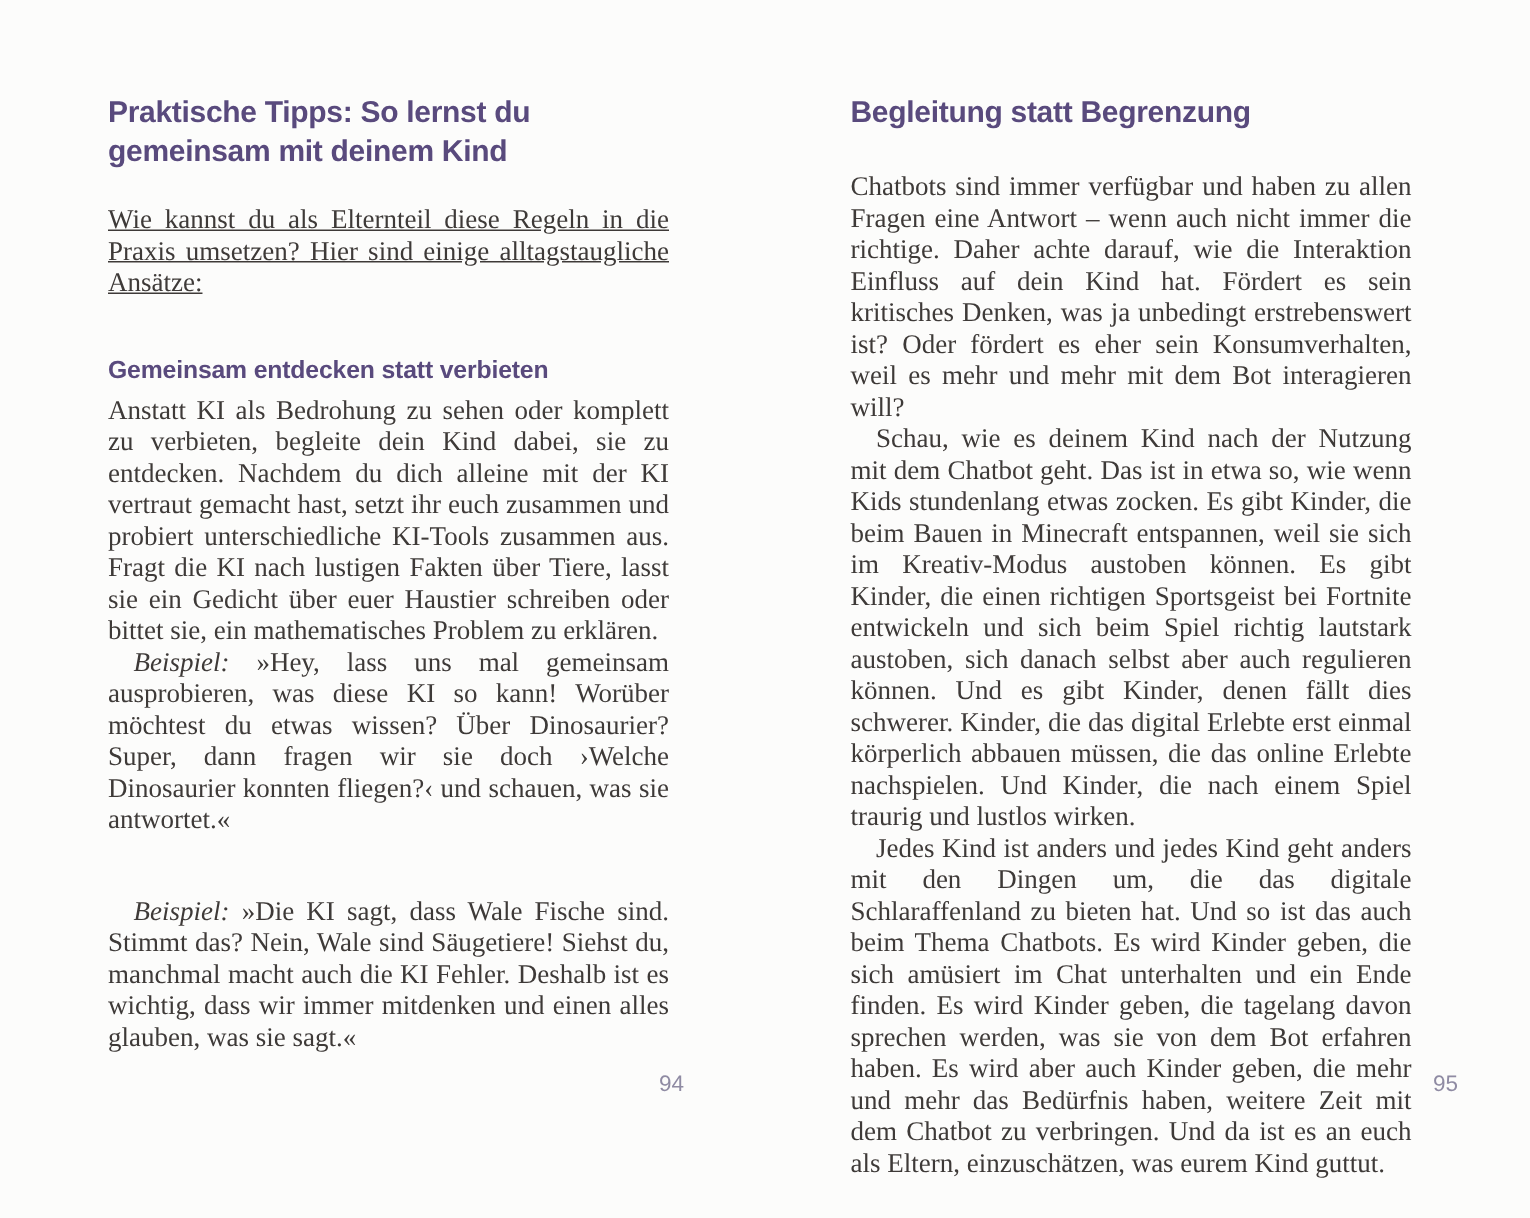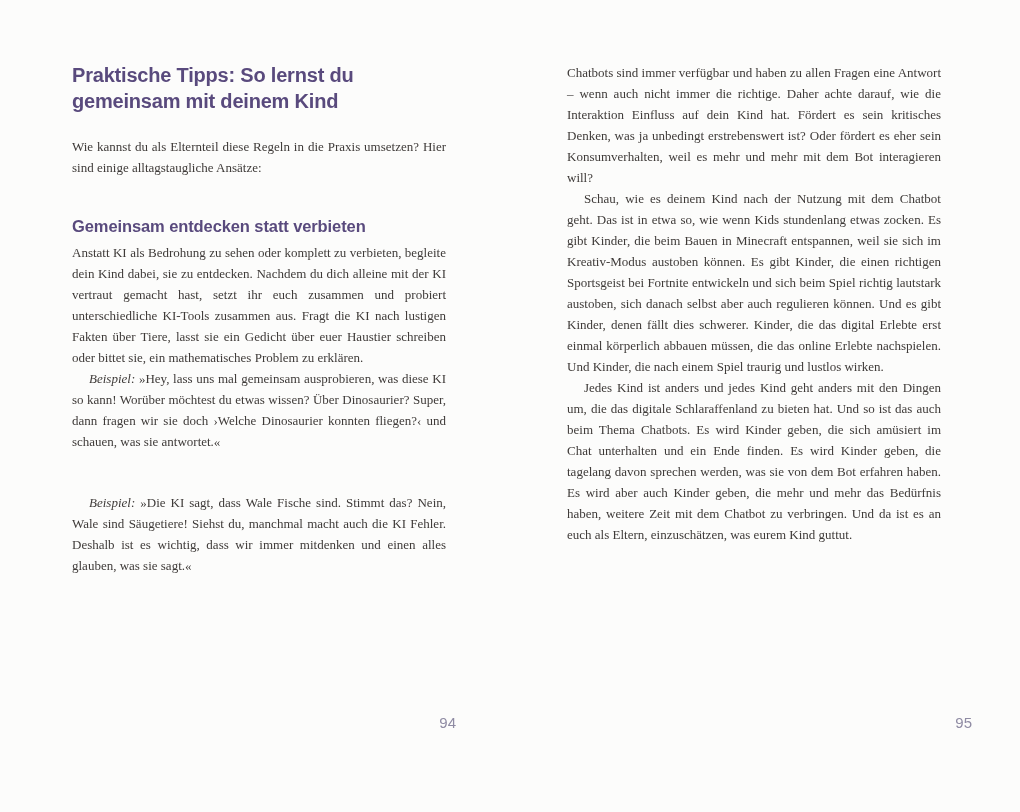--- a/index.html
+++ b/index.html
@@ -26,25 +26,25 @@
     margin:0 0 22px 0;letter-spacing:-0.2px;
   }
   .page-right h1{margin-bottom:26px;}
   h2{
     font-family:"Liberation Sans","DejaVu Sans",sans-serif;
     font-weight:bold;color:var(--heading);
     font-size:16.5px;line-height:21px;
     margin:12px 0 5px 0;letter-spacing:-0.1px;
   }
   p{
-    margin:0;font-size:13px;line-height:21px;
+    margin:0;font-size:18px;line-height:21px;
     text-align:justify;
     hyphens:auto;-webkit-hyphens:auto;
   }
-  p.intro{margin-bottom:38px;}
+  p.intro{margin-bottom:38px;text-decoration:underline;}
   .section-second{margin-top:40px;}
   p.example,p.indent{text-indent:17px;}
   .ex-label{font-style:italic;}
   .pagenum{
     position:absolute;top:714px;
     font-family:"Liberation Sans","DejaVu Sans",sans-serif;
     font-size:15px;color:var(--pagenum);
   }
   .pagenum-left{left:82px;width:374px;text-align:right;}
   .pagenum-right{left:598px;width:374px;text-align:right;}
@@ -63,20 +63,21 @@
       <p>Anstatt KI als Bedrohung zu sehen oder komplett zu verbieten, begleite dein Kind dabei, sie zu entdecken. Nachdem du dich alleine mit der KI vertraut gemacht hast, setzt ihr euch zusammen und probiert unterschiedliche KI-Tools zusammen aus. Fragt die KI nach lustigen Fakten über Tiere, lasst sie ein Gedicht über euer Haustier schreiben oder bittet sie, ein mathematisches Problem zu erklären.</p>
       <p class="example"><span class="ex-label">Beispiel:</span><span> »Hey, lass uns mal gemeinsam ausprobieren, was diese KI so kann! Worüber möchtest du etwas wissen? Über Dinosaurier? Super, dann fragen wir sie doch ›Welche Dinosaurier konnten fliegen?‹ und schauen, was sie antwortet.«</span></p>
     </div>
 
     <div class="section section-second">
       <p class="example"><span class="ex-label">Beispiel:</span><span> »Die KI sagt, dass Wale Fische sind. Stimmt das? Nein, Wale sind Säugetiere! Siehst du, manchmal macht auch die KI Fehler. Deshalb ist es wichtig, dass wir immer mitdenken und einen alles glauben, was sie sagt.«</span></p>
     </div>
   </div>
 
   <div class="page page-right">
+    <h1>Begleitung statt Begrenzung</h1>
     <p>Chatbots sind immer verfügbar und haben zu allen Fragen eine Antwort – wenn auch nicht immer die richtige. Daher achte darauf, wie die Interaktion Einfluss auf dein Kind hat. Fördert es sein kritisches Denken, was ja unbedingt erstrebenswert ist? Oder fördert es eher sein Konsumverhalten, weil es mehr und mehr mit dem Bot interagieren will?</p>
     <p class="indent">Schau, wie es deinem Kind nach der Nutzung mit dem Chatbot geht. Das ist in etwa so, wie wenn Kids stundenlang etwas zocken. Es gibt Kinder, die beim Bauen in Minecraft entspannen, weil sie sich im Kreativ-Modus austoben können. Es gibt Kinder, die einen richtigen Sportsgeist bei Fortnite entwickeln und sich beim Spiel richtig lautstark austoben, sich danach selbst aber auch regulieren können. Und es gibt Kinder, denen fällt dies schwerer. Kinder, die das digital Erlebte erst einmal körperlich abbauen müssen, die das online Erlebte nachspielen. Und Kinder, die nach einem Spiel traurig und lustlos wirken.</p>
     <p class="indent">Jedes Kind ist anders und jedes Kind geht anders mit den Dingen um, die das digitale Schlaraffenland zu bieten hat. Und so ist das auch beim Thema Chatbots. Es wird Kinder geben, die sich amüsiert im Chat unterhalten und ein Ende finden. Es wird Kinder geben, die tagelang davon sprechen werden, was sie von dem Bot erfahren haben. Es wird aber auch Kinder geben, die mehr und mehr das Bedürfnis haben, weitere Zeit mit dem Chatbot zu verbringen. Und da ist es an euch als Eltern, einzuschätzen, was eurem Kind guttut.</p>
   </div>
 
   <div class="pagenum pagenum-left">94</div>
   <div class="pagenum pagenum-right">95</div>
 
 </div>
 

